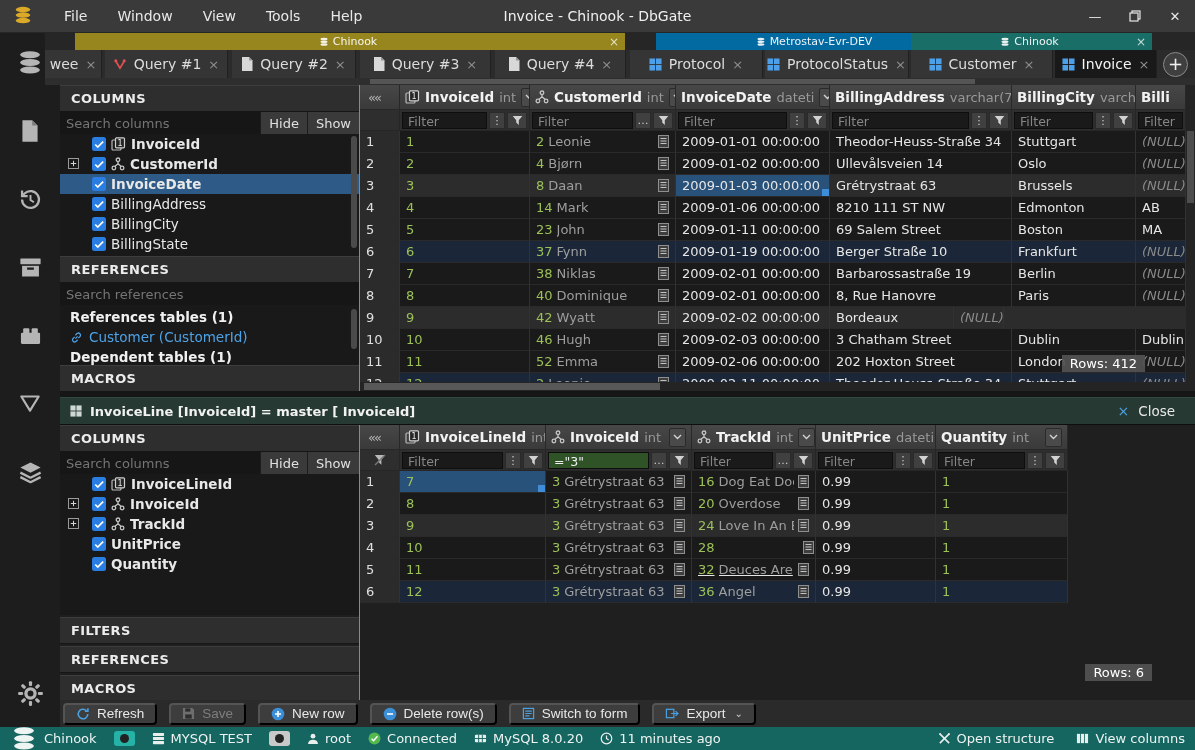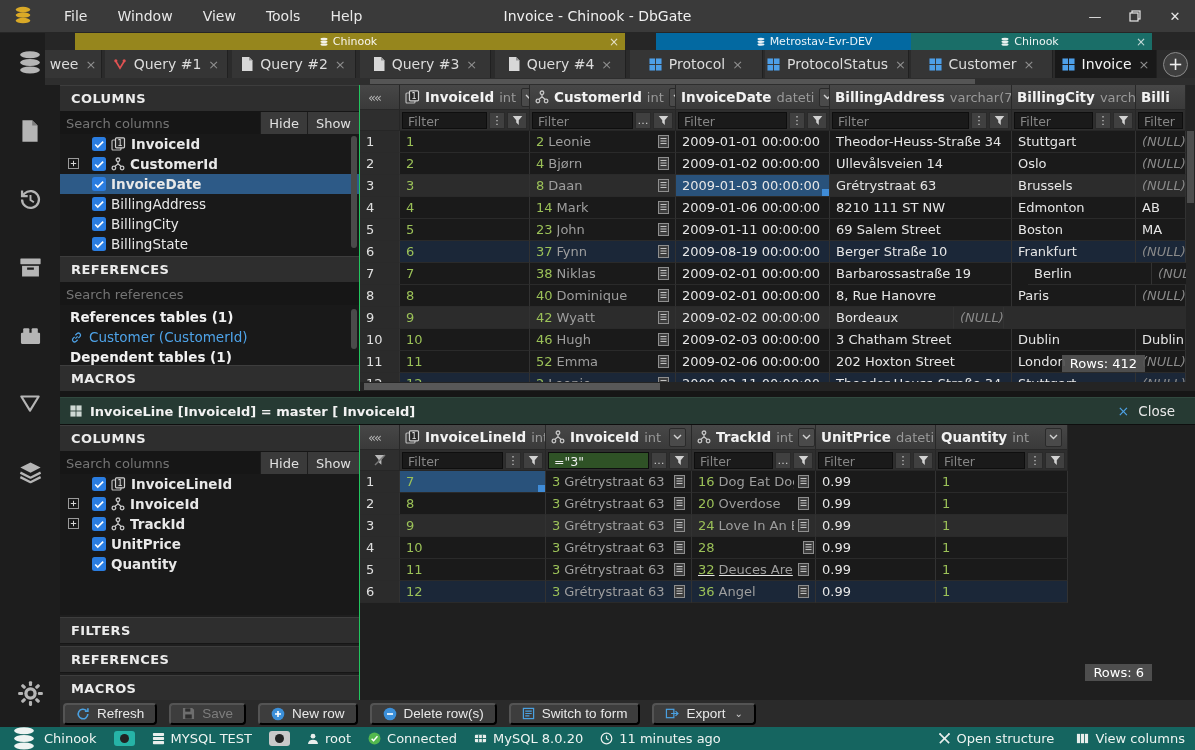--- a/index.html
+++ b/index.html
@@ -720,21 +720,21 @@
             <span class="num">37</span>
             <span class="fklabel">Fynn</span>
             <span class="docic">
               <svg width="11" height="13" viewBox="0 0 11 13">
                 <rect x="0.5" y="0.5" width="10" height="12" fill="#3e3e3e" stroke="#8f8f8f"></rect>
                 <path d="M2.5 3.5h6M2.5 6h6M2.5 8.5h6" stroke="#c2c2c2"></path>
               </svg>
             </span>
           </div>
           <div class="gc" style="width: 154px;">
-            <span>2009-08-19 00:00:00</span>
+            <span>2009-01-19 00:00:00</span>
           </div>
           <div class="gc" style="width: 182px;">
             <span>Berger Straße 10</span>
           </div>
           <div class="gc" style="width: 124px;">
             <span>Frankfurt</span>
           </div>
           <div class="gc" style="width: 50px;">
             <span class="nullv">(NULL)</span>
           </div>
@@ -753,21 +753,21 @@
                 <path d="M2.5 3.5h6M2.5 6h6M2.5 8.5h6" stroke="#c2c2c2"></path>
               </svg>
             </span>
           </div>
           <div class="gc" style="width: 154px;">
             <span>2009-02-01 00:00:00</span>
           </div>
           <div class="gc" style="width: 182px;">
             <span>Barbarossastraße 19</span>
           </div>
-          <div class="gc" style="width: 124px; margin-left: 16px;">
+          <div class="gc" style="width: 124px;">
             <span>Berlin</span>
           </div>
           <div class="gc" style="width: 50px;">
             <span class="nullv">(NULL)</span>
           </div>
         </div>
         <div class="grow">
           <div class="gc rn" style="width: 40px;">8</div>
           <div class="gc" style="width: 130px;">
             <span class="num">8</span>

